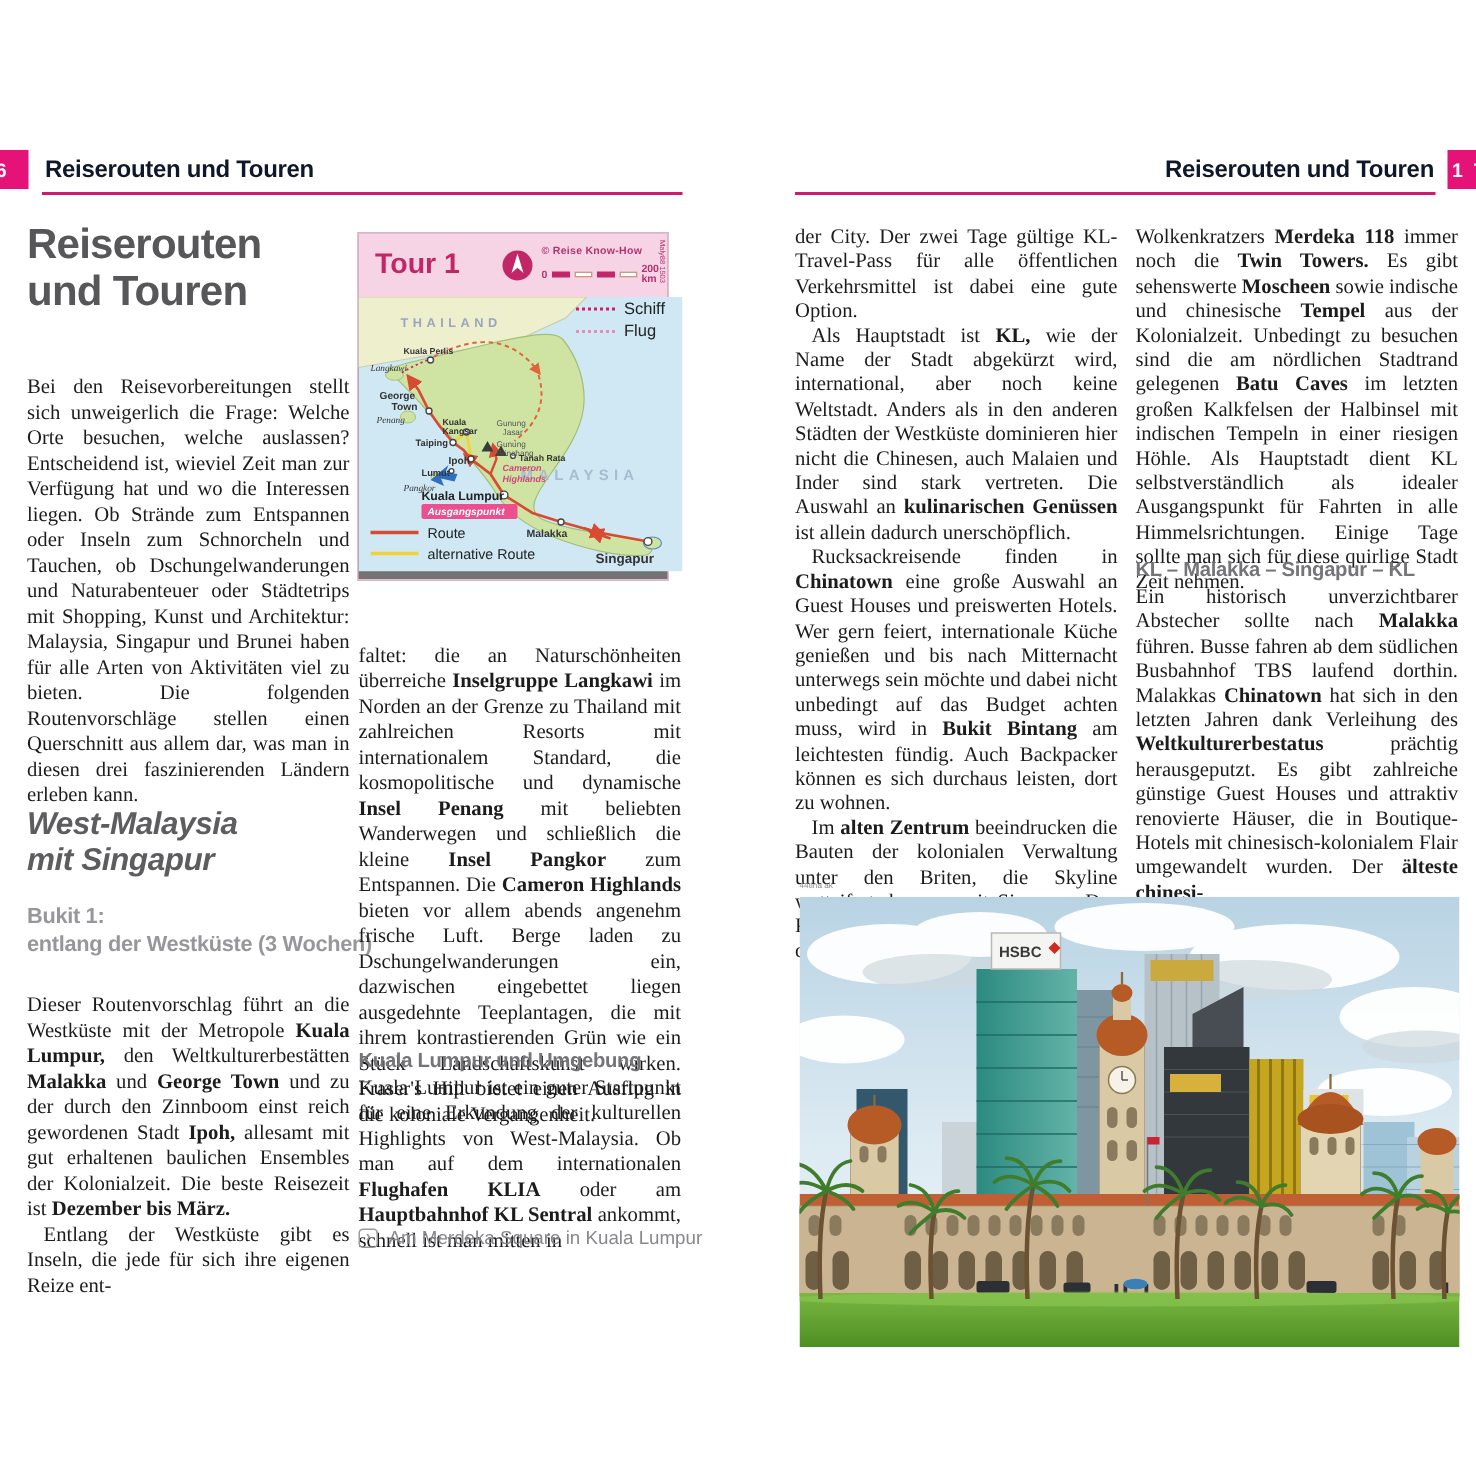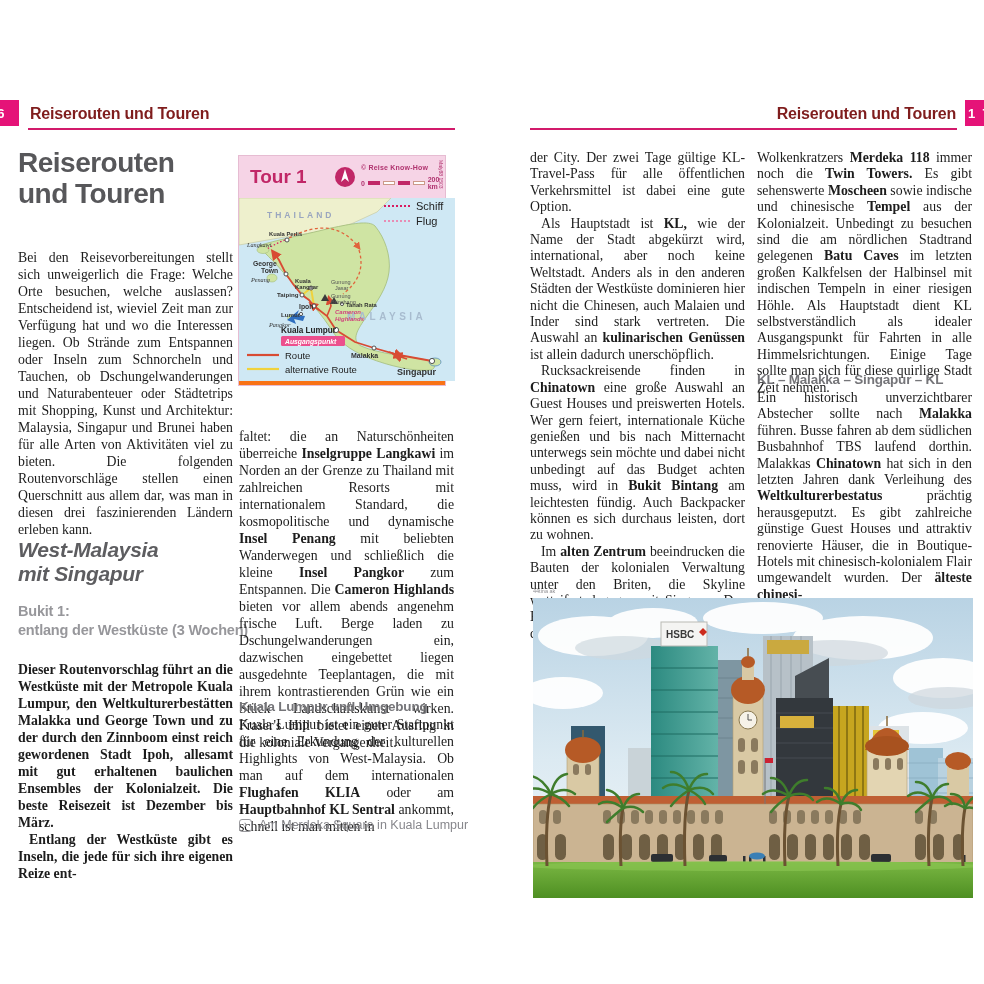--- a/index.html
+++ b/index.html
@@ -4,21 +4,21 @@
 <style>
   * { margin:0; padding:0; box-sizing:border-box; }
   html,body { background:#ffffff; }
   #canvas {
     position:relative; width:984px; height:984px; background:#ffffff;
     font-family:"Liberation Serif", serif; color:#1c1c1c; overflow:hidden;
   }
   .abs { position:absolute; }
   
   .runhead { font-family:"Liberation Sans", sans-serif; font-weight:bold;
-             font-size:16px; color:#7f1d1d; letter-spacing:-0.2px; }
+             font-size:16px; color:#0f172a; letter-spacing:-0.2px; }
   .headrule { height:2px; background:#d21a6b; }
   .tab { width:19px; height:26px; background:#e51378; color:#fff; overflow:hidden;
          font-family:"Liberation Sans", sans-serif; font-weight:bold; font-size:13px;
          display:flex; align-items:center; }
   
   .pagetitle { font-family:"Liberation Sans", sans-serif; font-weight:bold;
                font-size:28px; line-height:1.1; color:#57575a; letter-spacing:-0.5px; }
   .sechead { font-family:"Liberation Sans", sans-serif; font-weight:bold;
              font-size:21px; line-height:1.12; color:#5d5d60; letter-spacing:-0.3px;font-style:italic; }
   .tourhead { font-family:"Liberation Sans", sans-serif; font-weight:bold;
@@ -29,21 +29,21 @@
   .col { width:215px; font-size:13.8px; line-height:17px; text-align:justify; }
   .col p { margin:0; }
   .col p.ind { text-indent:11px; }
   .caption { font-family:"Liberation Sans", sans-serif; font-size:12.5px;
              color:#87878c; display:flex; align-items:center; gap:7px; }
   .capicon { width:13px; height:13px; border:1.5px solid #9a9a9e; border-radius:3px;
              display:flex; align-items:center; justify-content:center;
              font-size:10px; color:#9a9a9e; font-weight:bold; line-height:1; }
   .credit { font-family:"Liberation Sans", sans-serif; font-size:5.5px; color:#8d8d91; }
   
-  .mapbox { width:208px; border:1px solid #e6bcd2; background:#f97316; }
+  .mapbox { width:208px; border:1px solid #e6bcd2; background:#737373; }
   .maphead { height:42px; background:#f6d4e6; position:relative; }
   .maptitle { position:absolute; left:11px; top:10px; font-family:"Liberation Sans", sans-serif;
               font-weight:bold; font-size:19px; color:#c12767; }
   .mapcredit { position:absolute; left:122px; top:8px; font-family:"Liberation Sans", sans-serif;
                font-weight:bold; font-size:7px; color:#b0336f; letter-spacing:0.2px; }
   .mapvert { position:absolute; right:1px; top:4px; font-family:"Liberation Sans", sans-serif;
              font-size:5px; color:#b0336f; writing-mode:vertical-rl; }
 </style>
 </head>
 <body>
@@ -74,21 +74,21 @@
   <div class="abs sechead" style="left:18px; top:538px;">
     <div>West-Malaysia</div>
     <div>mit Singapur</div>
   </div>
 
   <div class="abs tourhead" style="left:18px; top:602px;">
     <div>Bukit 1:</div>
     <div>entlang der Westküste (3 Wochen)</div>
   </div>
 
-  <div class="abs col" style="left:18px; top:661px;font-weight:bold;">
+  <div class="abs col" style="left:18px; top:661px;">
     <p><span>Dieser Routenvorschlag führt an die Westküste mit der Metropole </span><b>Kuala Lumpur,</b><span> den Weltkulturerbestätten </span><b>Malakka</b><span> und </span><b>George Town</b><span> und zu der durch den Zinnboom einst reich gewordenen Stadt </span><b>Ipoh,</b><span> allesamt mit gut erhaltenen baulichen Ensembles der Kolonialzeit. Die beste Reisezeit ist </span><b>Dezember bis März.</b></p>
     <p class="ind"><span>Entlang der Westküste gibt es Inseln, die jede für sich ihre eigenen Reize ent-</span></p>
   </div>
 
   <div class="abs mapbox" style="left:238px; top:155px;">
     <div class="maphead">
       <div class="maptitle">Tour 1</div>
 
       <svg class="abs" style="left:95px; top:10px;" width="22" height="22" viewBox="0 0 22 22">
         <circle cx="11" cy="11" r="10" fill="#c12767"></circle>

